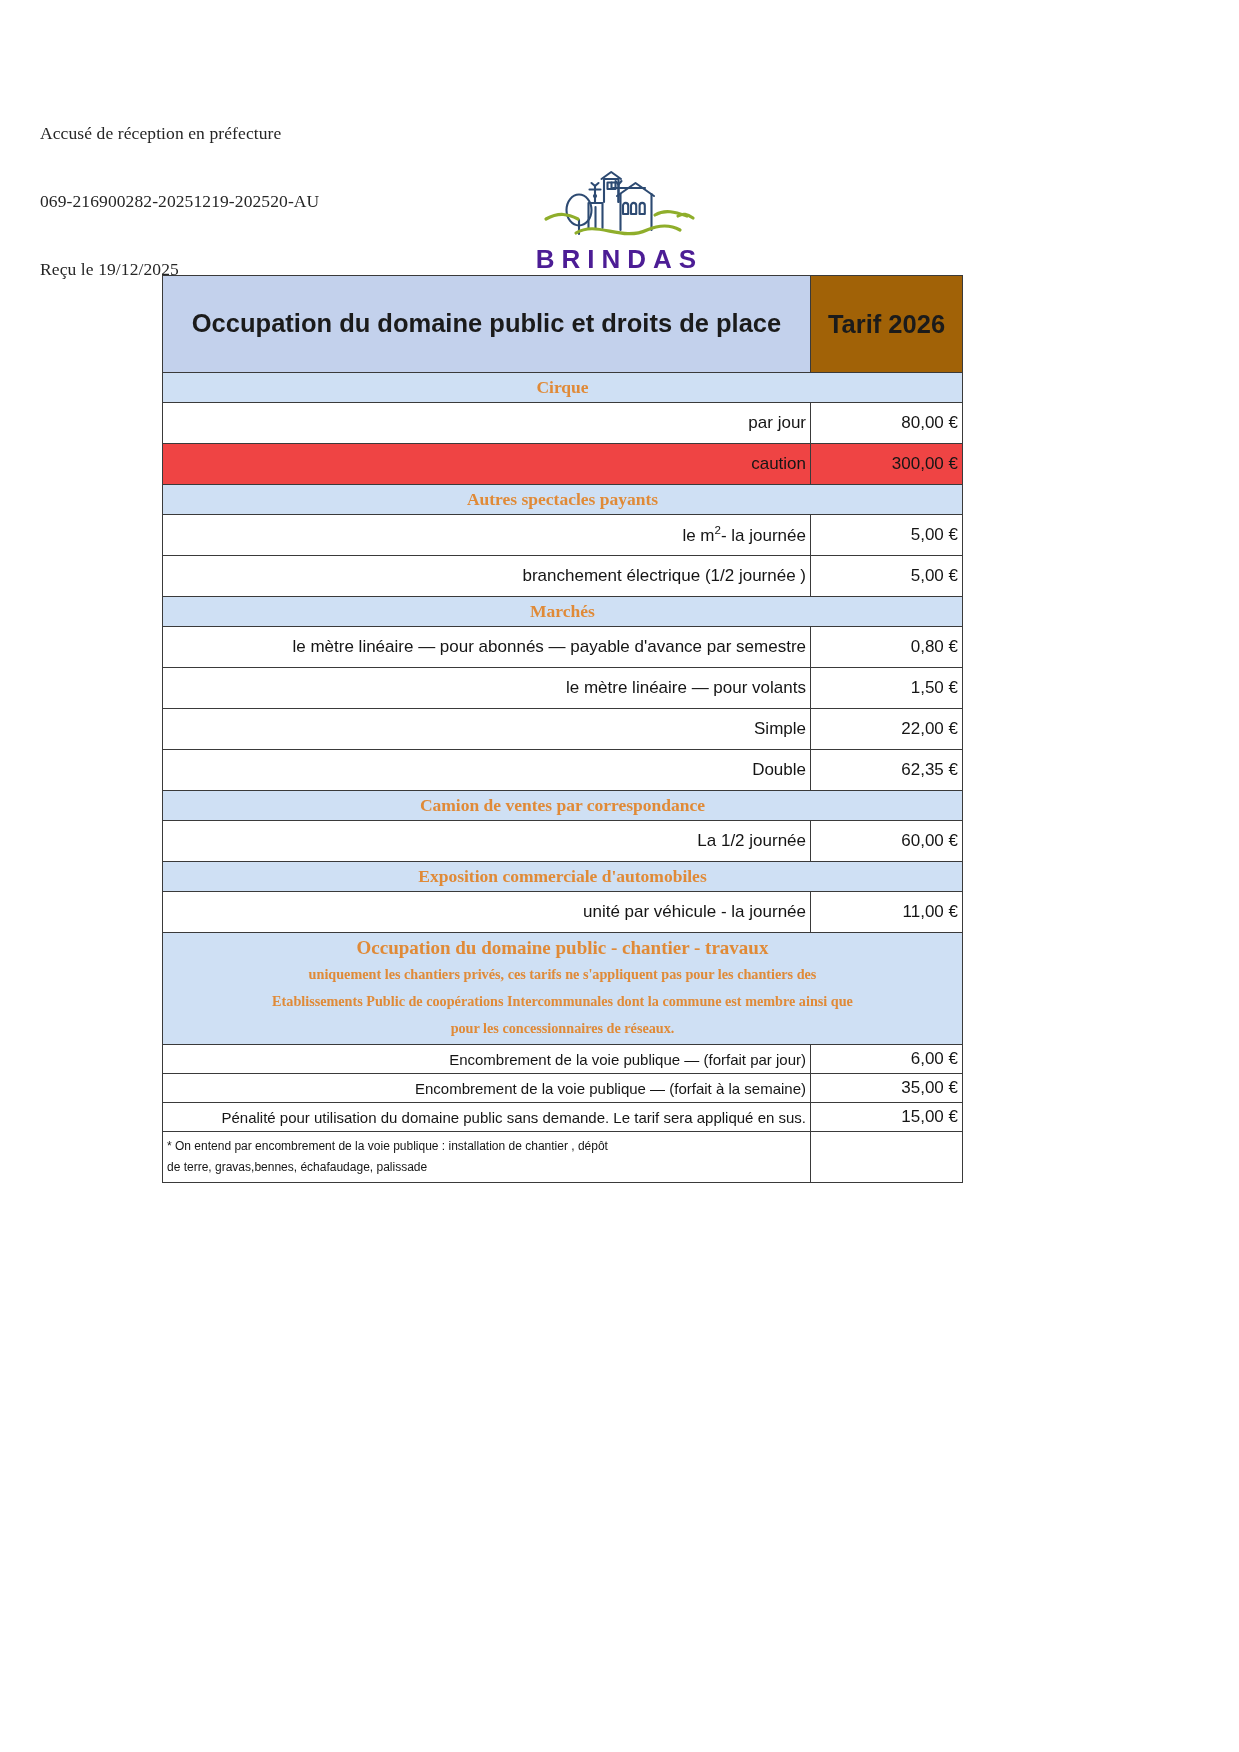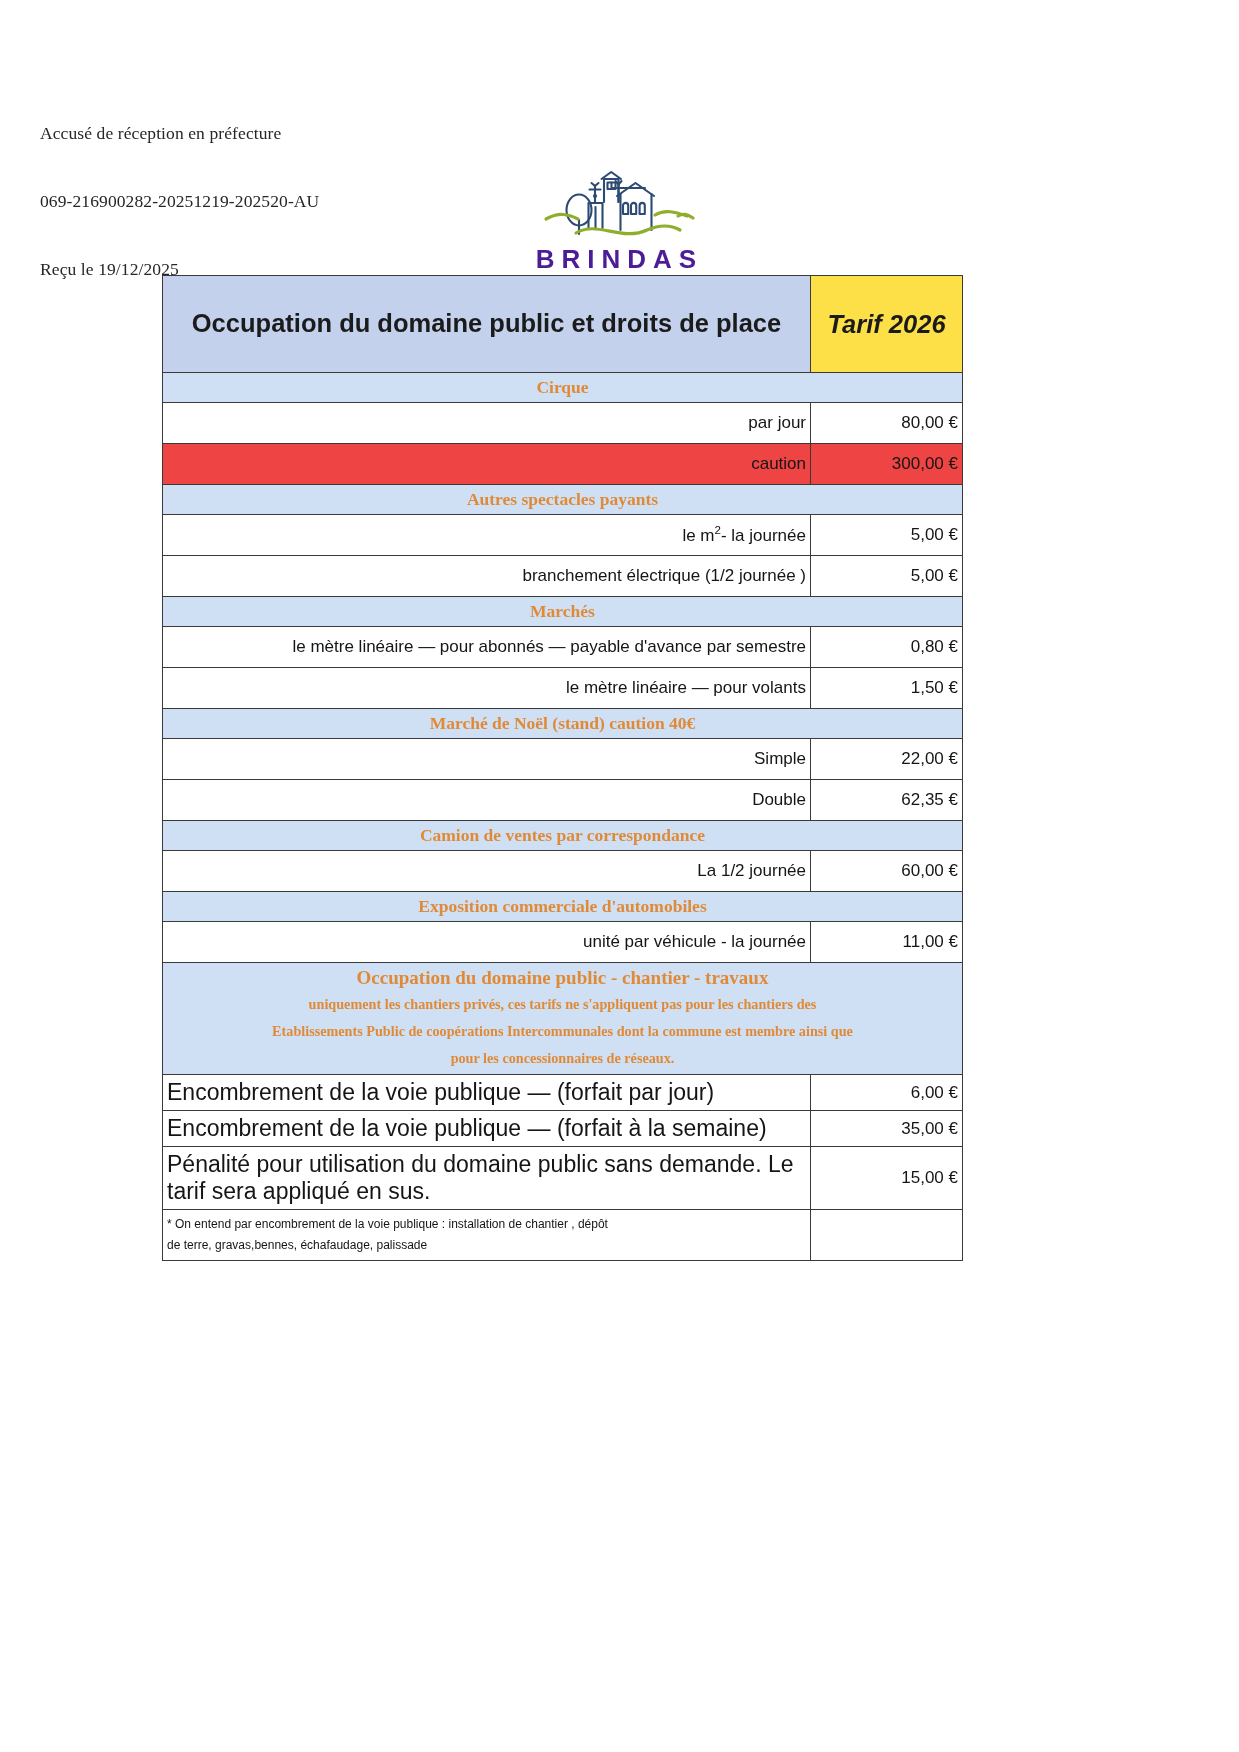--- a/index.html
+++ b/index.html
@@ -48,25 +48,24 @@
     vertical-align:middle;
   }
   
   td.hd{
     background:#c3d1ec;
     font-size:25.5px;font-weight:bold;
     color:#1b1b1b;text-align:center;
     height:88px;padding:4px 10px;line-height:1.14;
   }
   td.hd-price{
-    background:#fde047;
+    background:#a16207;
     font-size:25.5px;font-weight:bold;
     color:#1b1b1b;text-align:center;
     padding:4px 6px;
-    font-style:italic;
   }
   
   td.sect{
     background:#cfe0f4;
     color:#e08a37;
     font-weight:bold;font-size:17.5px;
     text-align:center;
     padding:9px 8px;
     border-left:1.4px solid #3a3a3a;
     border-right:1.4px solid #3a3a3a;
@@ -78,21 +77,21 @@
   td.sect .sub{
     display:block;font-size:14.2px;font-weight:bold;
     line-height:1.62;margin-top:4px;
   }
   
   td.lbl{
     text-align:right;font-size:17px;
     padding:9px 8px 9px 10px;height:32px;color:#151515;
   }
   td.lbl-left{
-    text-align:left;font-size:23px;
+    text-align:right;font-size:15px;
     padding:7px 8px 7px 8px;color:#151515;
   }
   td.val{
     text-align:right;font-size:17px;
     padding:9px 14px 9px 6px;color:#151515;
   }
   tr.caution td{background:#ef4444;}
   td.note{
     text-align:left;font-size:12px;line-height:1.75;
     padding:8px 8px 10px 8px;color:#151515;
@@ -188,23 +187,20 @@
       </tr>
       <tr>
         <td class="lbl">le mètre linéaire — pour abonnés — payable d'avance par semestre</td>
         <td class="val">0,80 €</td>
       </tr>
       <tr>
         <td class="lbl">le mètre linéaire — pour volants</td>
         <td class="val">1,50 €</td>
       </tr>
       <tr>
-        <td class="sect" colspan="2">Marché de Noël (stand) caution 40€</td>
-      </tr>
-      <tr>
         <td class="lbl">Simple</td>
         <td class="val">22,00 €</td>
       </tr>
       <tr>
         <td class="lbl">Double</td>
         <td class="val">62,35 €</td>
       </tr>
       <tr>
         <td class="sect" colspan="2">Camion de ventes par correspondance</td>
       </tr>

